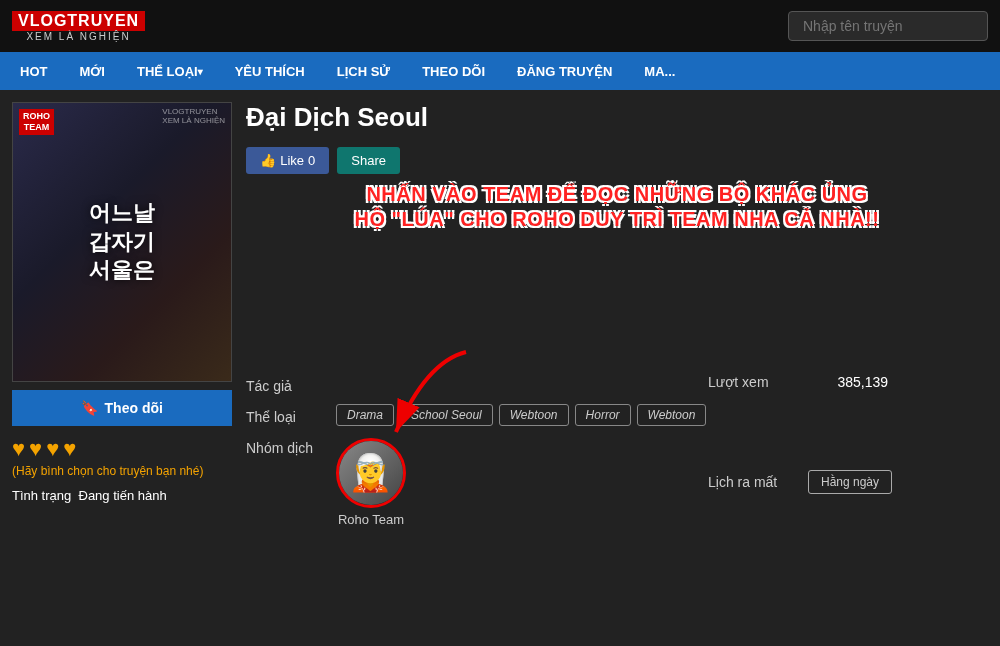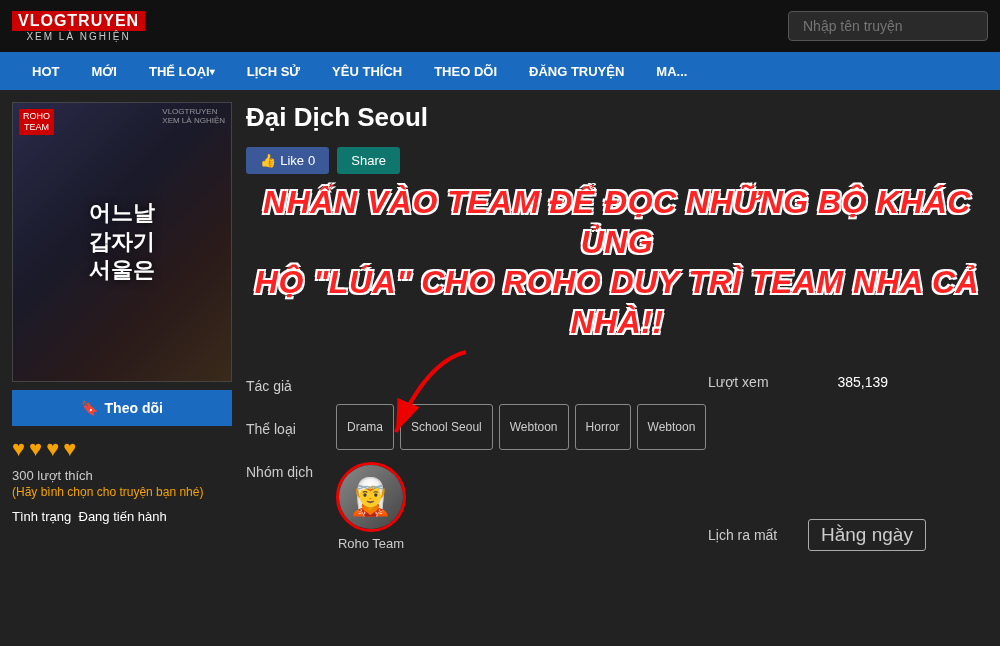--- a/index.html
+++ b/index.html
@@ -49,21 +49,21 @@
       width: 200px;
       outline: none;
     }
 
     
     .nav {
       background: #1a6bbf;
       display: flex;
       align-items: center;
       height: 38px;
-      padding: 0 16px;
+      padding: 0 4px;
     }
     .nav-item {
       color: #fff;
       font-weight: bold;
       font-size: 13px;
       padding: 0 16px;
       height: 100%;
       display: flex;
       align-items: center;
       cursor: pointer;
@@ -105,21 +105,21 @@
       justify-content: center;
       position: relative;
     }
     .cover-roho-badge {
       position: absolute;
       top: 6px;
       left: 6px;
       background: #cc0000;
       color: #fff;
       font-size: 9px;
-      font-weight: normal;
+      font-weight: bold;
       padding: 2px 4px;
       line-height: 1.2;
       text-align: center;
     }
     .cover-text-big {
       color: #fff;
       font-size: 22px;
       font-weight: bold;
       text-align: center;
       line-height: 1.3;
@@ -214,27 +214,26 @@
     
     .overlay-text {
       position: absolute;
       top: 80px;
       left: 0;
       right: 0;
       text-align: center;
       z-index: 10;
     }
     .overlay-line {
-      font-size: 32px;
+      font-size: 20px;
       font-weight: 900;
       color: #ff2222;
       text-shadow: -2px -2px 0 #fff, 2px -2px 0 #fff, -2px 2px 0 #fff, 2px 2px 0 #fff;
       line-height: 1.25;
       letter-spacing: 0.5px;
-      font-style: italic;
     }
 
     
     .arrow-overlay {
       position: absolute;
       top: 240px;
       left: 120px;
       z-index: 20;
       pointer-events: none;
     }
@@ -269,32 +268,33 @@
 
     
     .genre-tags {
       display: flex;
       gap: 6px;
       flex-wrap: wrap;
     }
     .tag {
       border: 1px solid #888;
       color: #ccc;
-      padding: 15px 10px;
+      padding: 3px 10px;
       font-size: 12px;
       border-radius: 3px;
       cursor: pointer;
+      font-style: italic;
     }
 
     
     .schedule-badge {
       border: 1px solid #aaa;
       color: #ccc;
       padding: 4px 12px;
-      font-size: 19px;
+      font-size: 12px;
       border-radius: 3px;
     }
 
     
     .team-avatar-circle {
       width: 70px;
       height: 70px;
       border-radius: 50%;
       border: 3px solid #e00;
       overflow: hidden;
@@ -353,22 +353,22 @@
     <span class="logo-top">VLOGTRUYEN</span>
     <span class="logo-bottom">XEM LÀ NGHIỆN</span>
   </div>
   <input class="search-input" type="text" placeholder="Nhập tên truyện" style="">
 </div>
 
 <nav class="nav">
   <div class="nav-item">HOT</div>
   <div class="nav-item">MỚI</div>
   <div class="nav-item has-arrow">THỂ LOẠI</div>
+  <div class="nav-item">YÊU THÍCH</div>
   <div class="nav-item">LỊCH SỬ</div>
-  <div class="nav-item">YÊU THÍCH</div>
   <div class="nav-item">THEO DÕI</div>
   <div class="nav-item">ĐĂNG TRUYỆN</div>
   <div class="nav-item">MA...</div>
 </nav>
 
 <div class="main">
 
   <div class="left-panel">
     <div class="cover-img">
       <div class="cover-placeholder">
@@ -380,21 +380,20 @@
     <button class="follow-btn">
       <span>🔖</span>
       <span>Theo dõi</span>
     </button>
     <div class="hearts">
       <span class="heart">♥</span>
       <span class="heart">♥</span>
       <span class="heart">♥</span>
       <span class="heart">♥</span>
     </div>
-    <div class="like-count">300 lượt thích</div>
     <div class="like-vote">(Hãy bình chọn cho truyện bạn nhé)</div>
     <div class="status-row">
       <span>Tình trạng</span>&nbsp;
       <span>Đang tiến hành</span>
     </div>
   </div>
 
   <div class="right-panel">
     <h1 class="manga-title">Đại Dịch Seoul</h1>
 
@@ -442,21 +441,21 @@
           <div class="genre-tags">
             <span class="tag">Drama</span>
             <span class="tag">School Seoul</span>
             <span class="tag">Webtoon</span>
             <span class="tag">Horror</span>
             <span class="tag">Webtoon</span>
           </div>
         </div>
       </div>
 
-      <div class="two-col-row" style="align-items:flex-end;">
+      <div class="two-col-row" style="align-items:center;">
         <div class="col-left" style="flex-direction:column; gap:4px;">
           <div style="display:flex; align-items:center;">
             <span class="info-label">Nhóm dịch</span>
           </div>
           <div style="display:flex; flex-direction:column; align-items:center; margin-left: 90px; margin-top: -22px;">
             <div class="team-avatar-circle">
               <div class="team-avatar-inner">
                 <span class="team-avatar-face">🧝</span>
               </div>
             </div>

